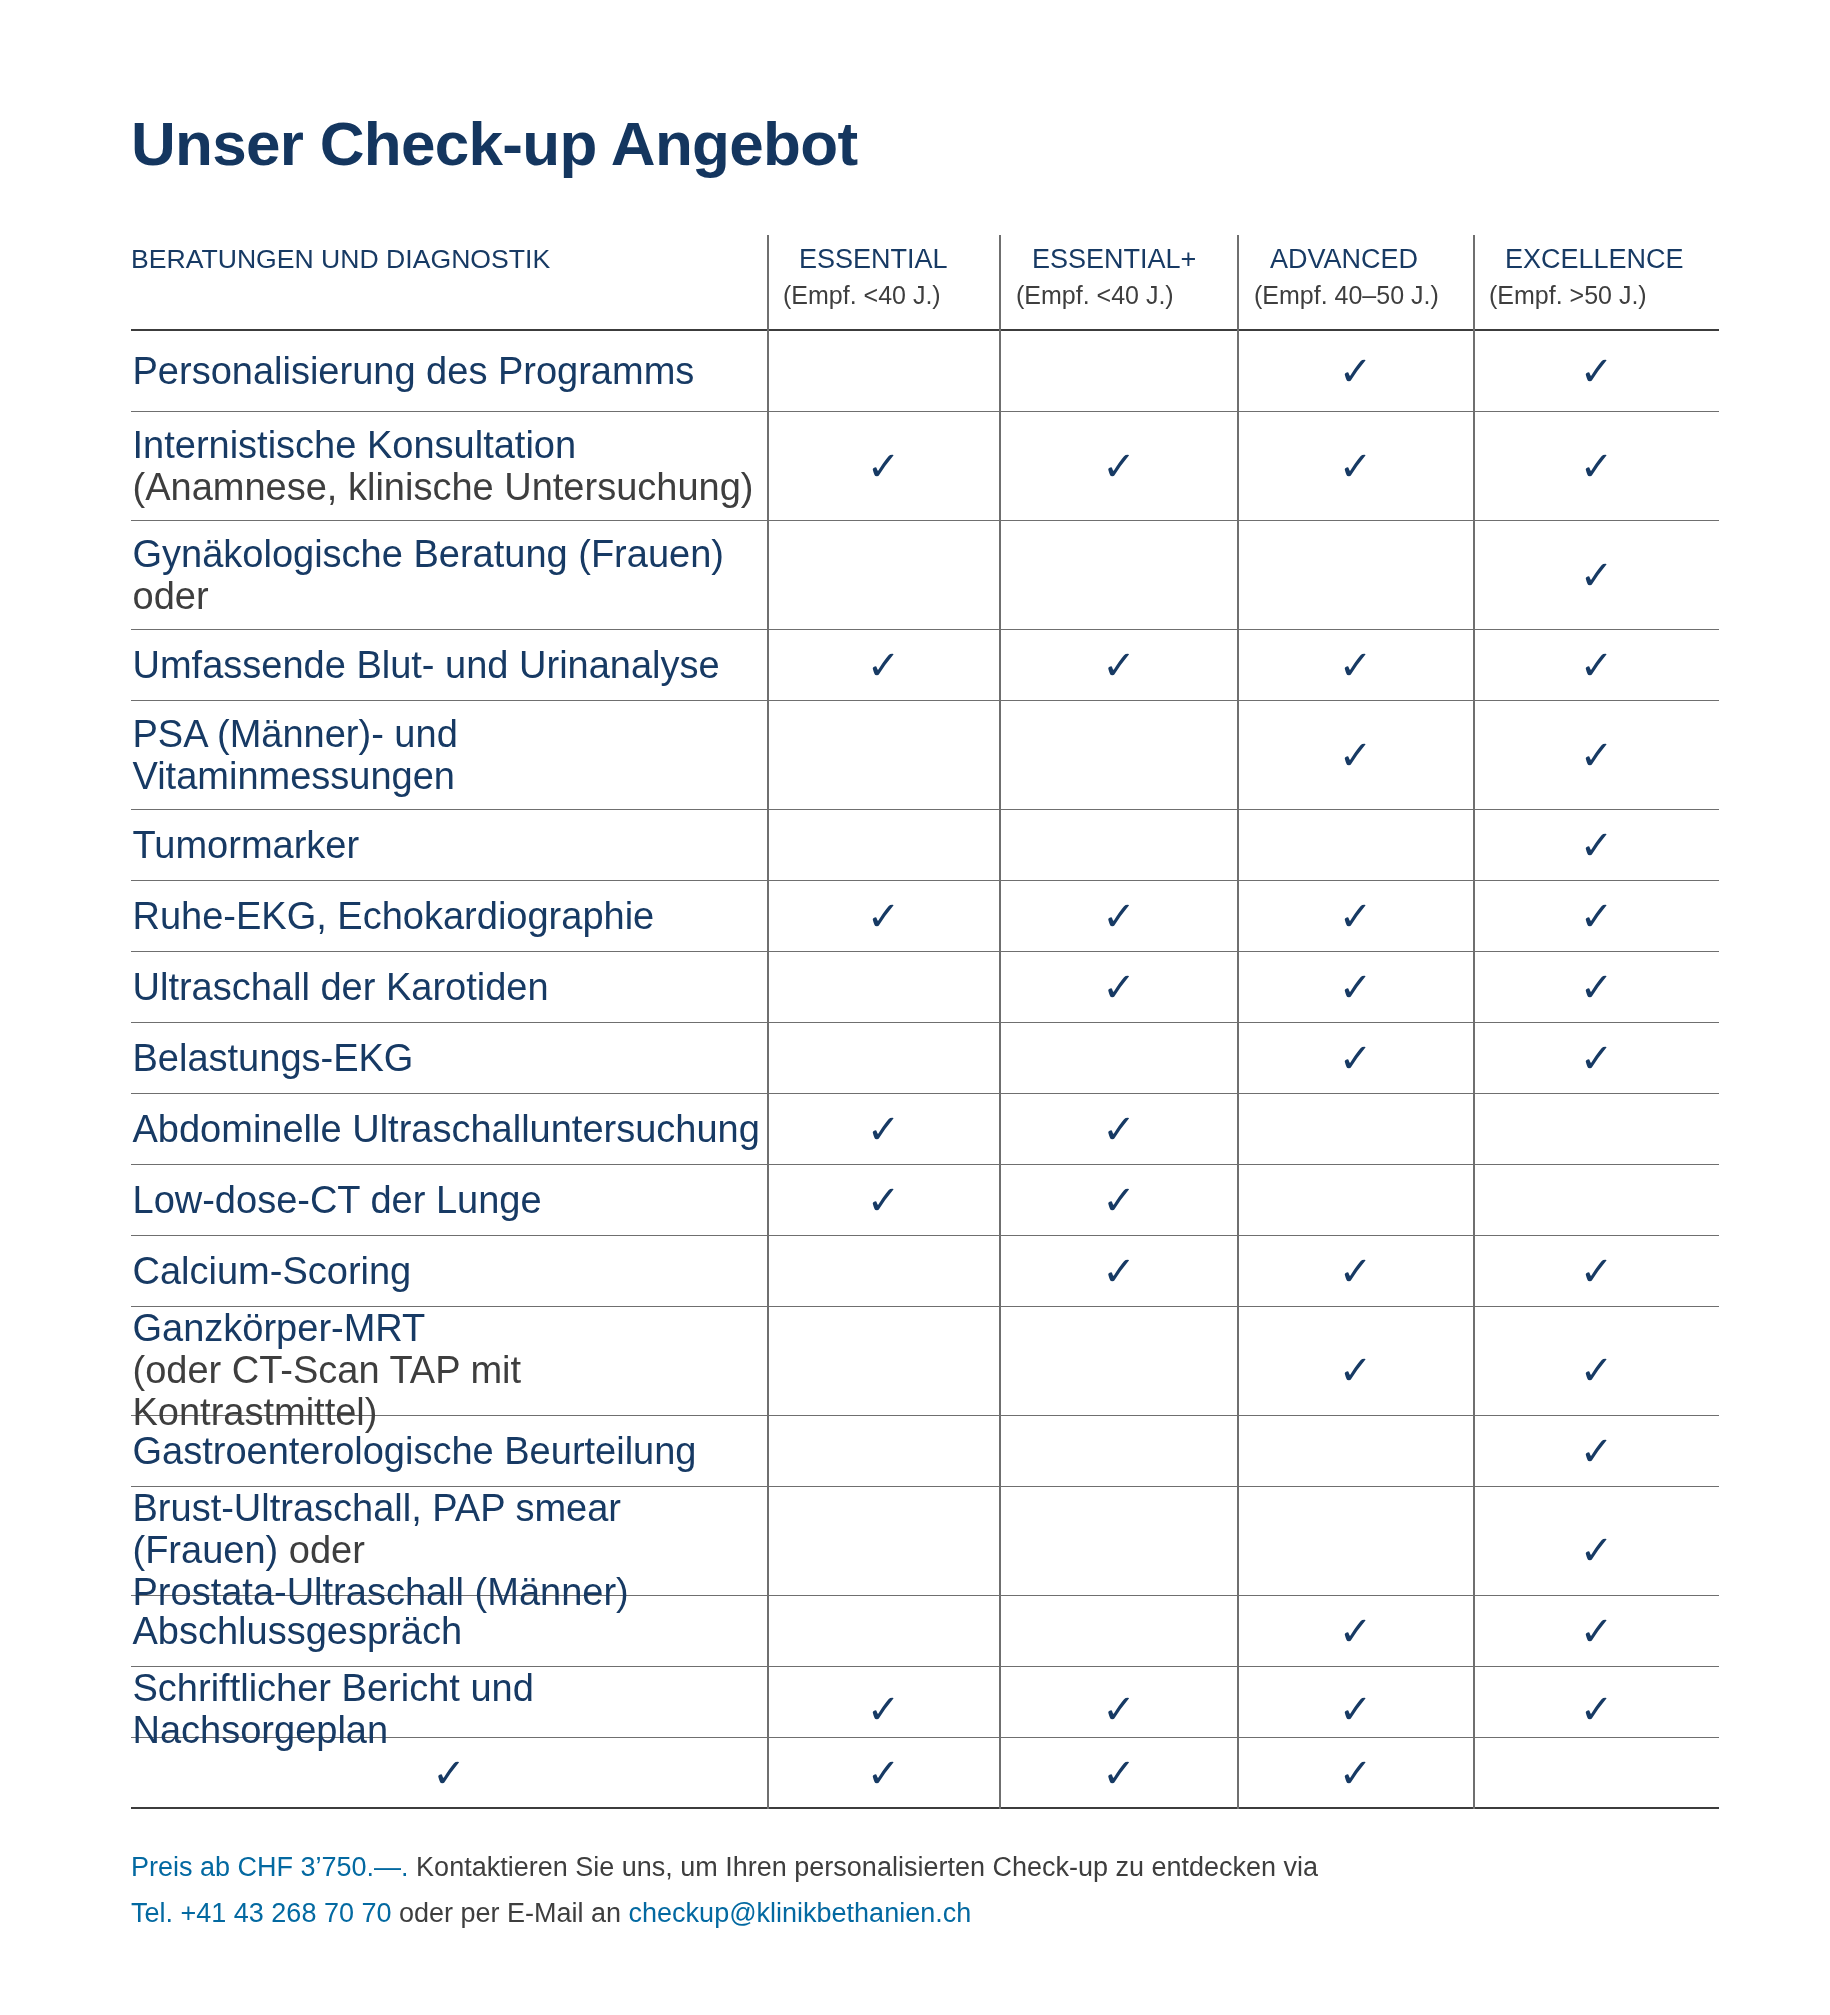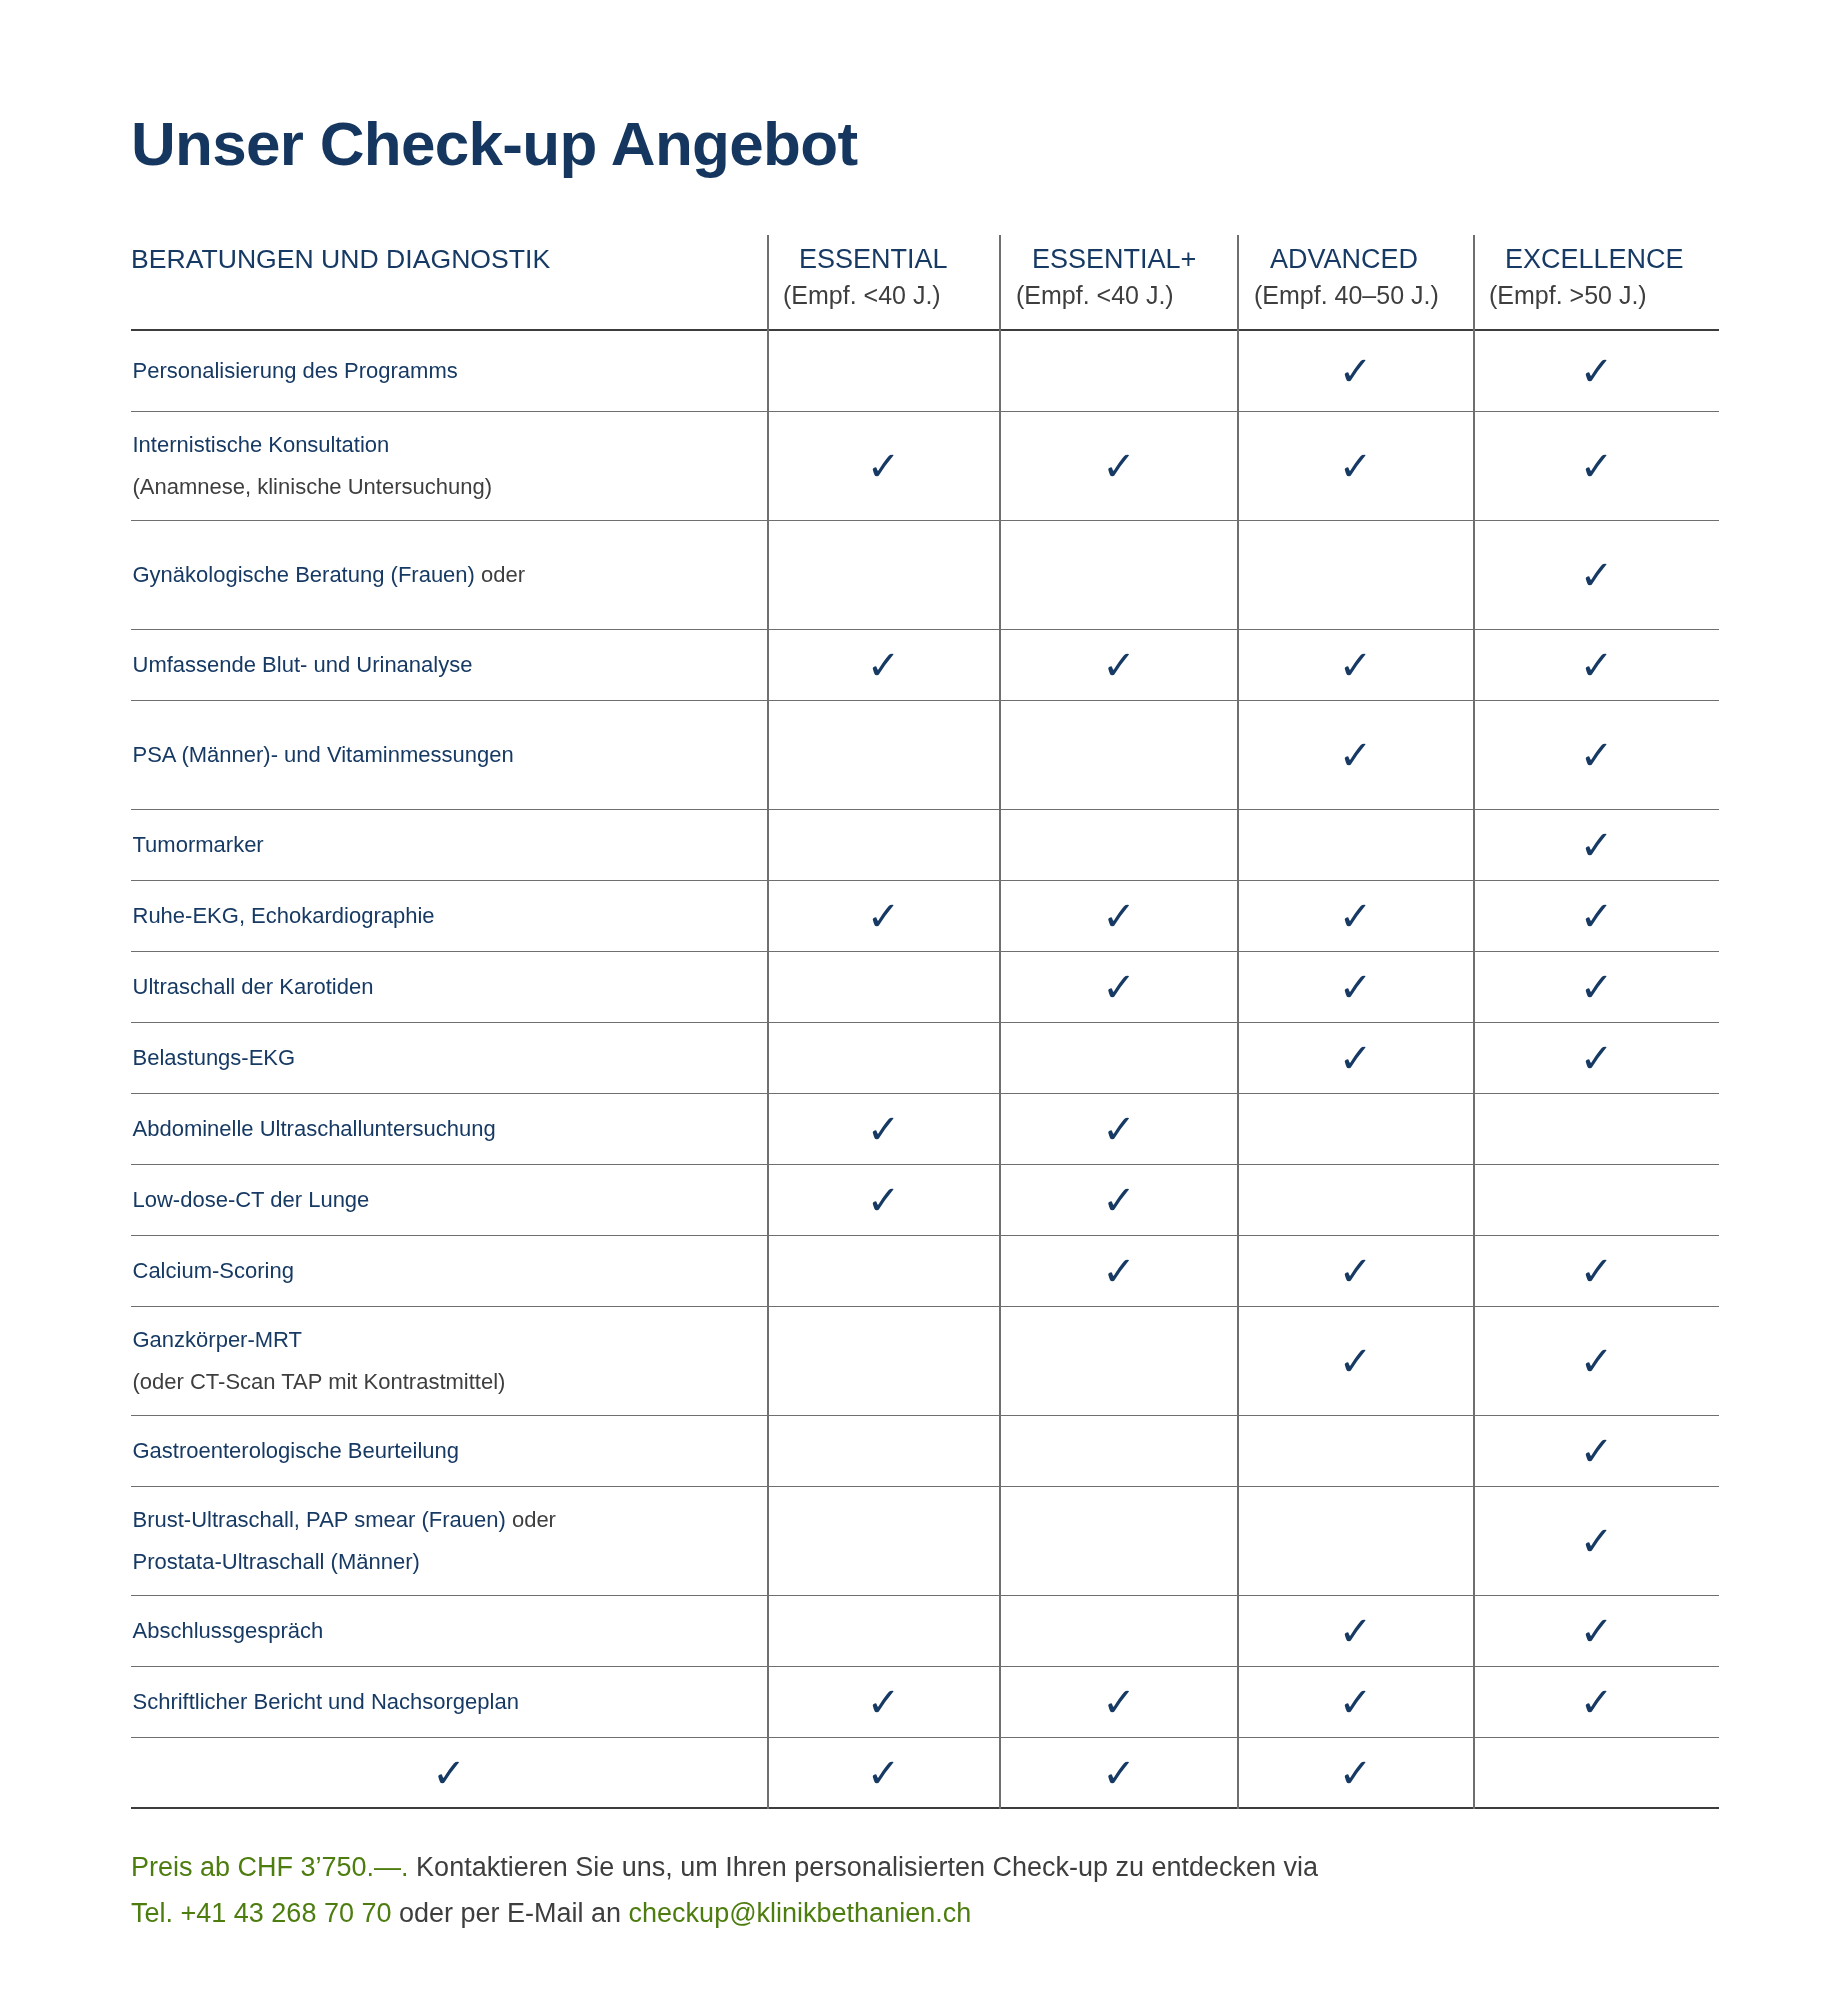--- a/index.html
+++ b/index.html
@@ -19,26 +19,26 @@
   .hcell{padding-top:8.9px;}
   .hcell .hname{font-size:27px;line-height:31px;color:#173a64;margin-left:16px;}
   .hcell .hsub{font-size:25px;line-height:29.5px;color:#3e3e3e;margin-top:5.9px;}
   .col-h{padding-left:16px;}
   #label-header{font-size:26.6px;line-height:31px;color:#173a64;padding-top:8.9px;}
   .row{border-bottom:1.5px solid #6f6f6f;align-items:center;}
   .row.h1{height:71px;}
   .row.first{height:81px;}
   .row.h2{height:109px;}
   .row.last{border-bottom:2.2px solid #3c3c3c;}
-  .label{font-size:22px;line-height:42px;color:#173a64;padding-left:1.5px;}
+  .label{font-size:38px;line-height:42px;color:#173a64;padding-left:1.5px;}
   .label .gray{color:#3e3e3e;}
   .cell{text-align:center;font-size:40px;color:#173a64;
         font-family:"DejaVu Sans",sans-serif;font-weight:400;}
   #footer{position:absolute;left:131px;top:1844px;font-size:27px;line-height:46px;color:#3e3e3e;}
-  #footer .navy{color:#4d7c0f;}
+  #footer .navy{color:#0369a1;}
 </style>
 </head>
 <body>
 
 <h1 id="title">Unser Check-up Angebot</h1>
 
 <div id="table-wrap">
   <div class="vline" id="vline-1"></div>
   <div class="vline" id="vline-2"></div>
   <div class="vline" id="vline-3"></div>

